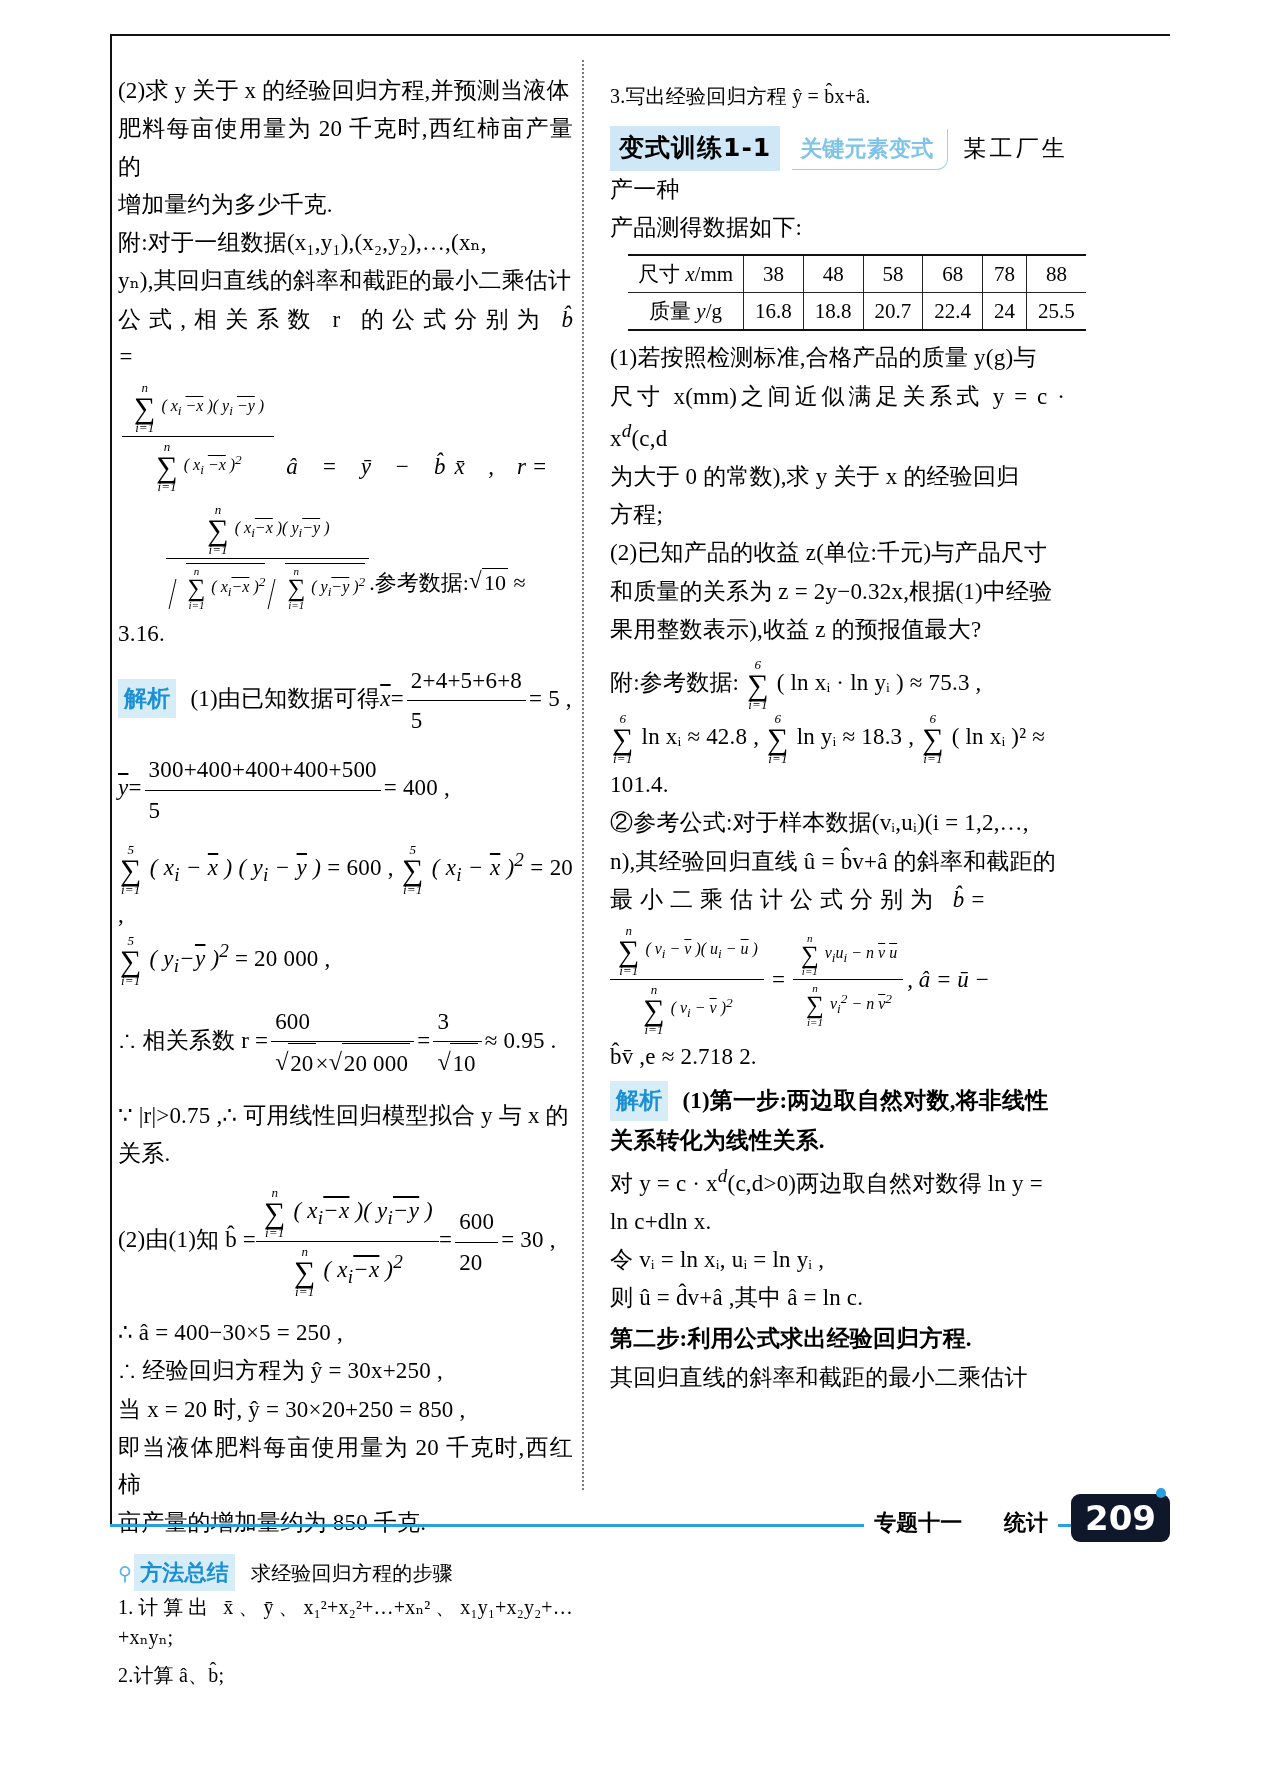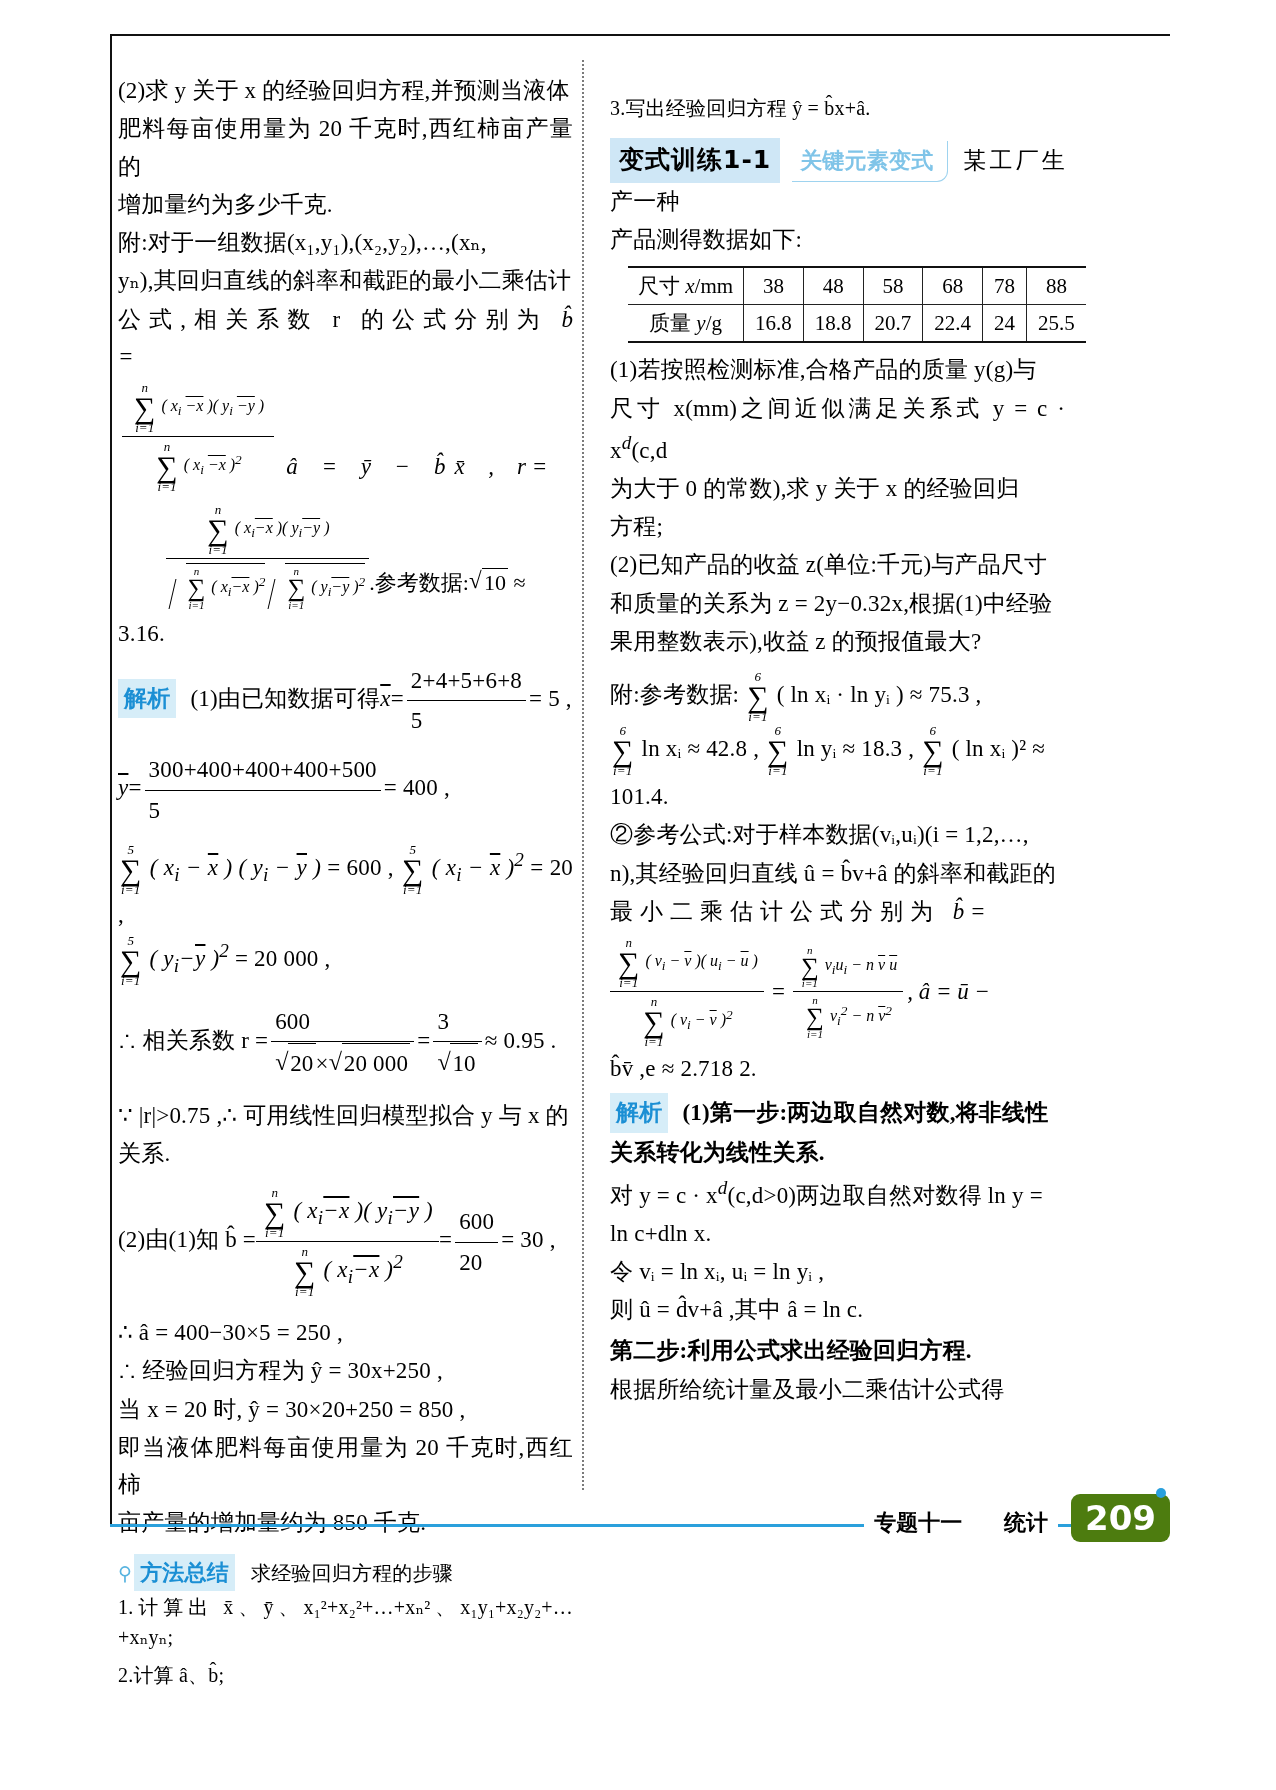--- a/index.html
+++ b/index.html
@@ -93,21 +93,21 @@
   table.dt tr:last-child td{border-bottom:2.4px solid #111;}
   table.dt td:first-child{border-left:none;}
   table.dt td:last-child{border-right:none;}
 
   
   .footer{position:absolute;left:110px;top:1500px;width:1060px;height:60px;}
   .f-line{position:absolute;left:0;top:24px;width:1060px;height:3px;background:#2aa0dc;}
   .f-text{position:absolute;right:112px;top:8px;font-size:22px;font-weight:bold;
     background:#fff;padding:0 10px;font-family:"DejaVu Sans","Liberation Sans",sans-serif;}
   .f-text span{margin-left:34px;}
-  .f-num{position:absolute;right:0;top:-6px;background:#4d7c0f;color:#fff;
+  .f-num{position:absolute;right:0;top:-6px;background:#0f172a;color:#fff;
     font-size:34px;font-weight:bold;border-radius:9px;padding:4px 14px;
     font-family:"DejaVu Sans","Liberation Sans",sans-serif;}
   .f-dot{position:absolute;right:4px;top:-12px;width:10px;height:10px;border-radius:50%;background:#2aa0dc;}
 </style>
 </head>
 <body>
 
 <div class="page">
 
   <div class="rule-top"></div>
@@ -241,21 +241,21 @@
       <p class="ln" style="margin-top:12px;">
         <span class="mag-icon">⚲</span><span class="tag-fangfa">方法总结</span><span class="sm">求经验回归方程的步骤</span>
       </p>
       <p class="ln sm tight">1.计算出 x̄、ȳ、x₁²+x₂²+…+xₙ²、x₁y₁+x₂y₂+…+xₙyₙ;</p>
       <p class="ln sm tight" style="margin-top:8px;">2.计算 â、b̂;</p>
 
     </div>
 
     <div class="col col-right">
 
-      <p class="ln sm" style="margin-top:20px;">3.写出经验回归方程 ŷ = b̂x+â.</p>
+      <p class="ln sm" style="margin-top:8px;">3.写出经验回归方程 ŷ = b̂x+â.</p>
 
       <p class="ln" style="margin-top:14px;">
         <span class="tag-bianshi">变式训练1-1</span><span class="tag-key">关键元素变式</span><span>某工厂生产一种</span>
       </p>
       <p class="ln">产品测得数据如下:</p>
 
       <table class="dt">
         <tbody>
             <tr>
           <td class="hd">尺寸 <span class="it">x</span>/mm</td>
@@ -341,21 +341,21 @@
         <span class="tag-jiexi">解析</span><span class="bold">(1)第一步:两边取自然对数,将非线性</span>
       </p>
       <p class="ln bold">关系转化为线性关系.</p>
       <p class="ln">
         <span>对 y = c · x</span><sup class="it">d</sup><span>(c,d&gt;0)两边取自然对数得 ln y =</span>
       </p>
       <p class="ln">ln c+dln x.</p>
       <p class="ln">令 vᵢ = ln xᵢ, uᵢ = ln yᵢ ,</p>
       <p class="ln">则 û = d̂v+â ,其中 â = ln c.</p>
       <p class="ln bold" style="margin-top:4px;">第二步:利用公式求出经验回归方程.</p>
-      <p class="ln">根据所给统计量及最小二乘估计公式得</p>
+      <p class="ln">其回归直线的斜率和截距的最小二乘估计</p>
 
     </div>
   </div>
 
   <div class="footer">
     <div class="f-line"></div>
     <div class="f-text">
       <span style="margin-left:0">专题十一</span>
       <span>统计</span>
     </div>

